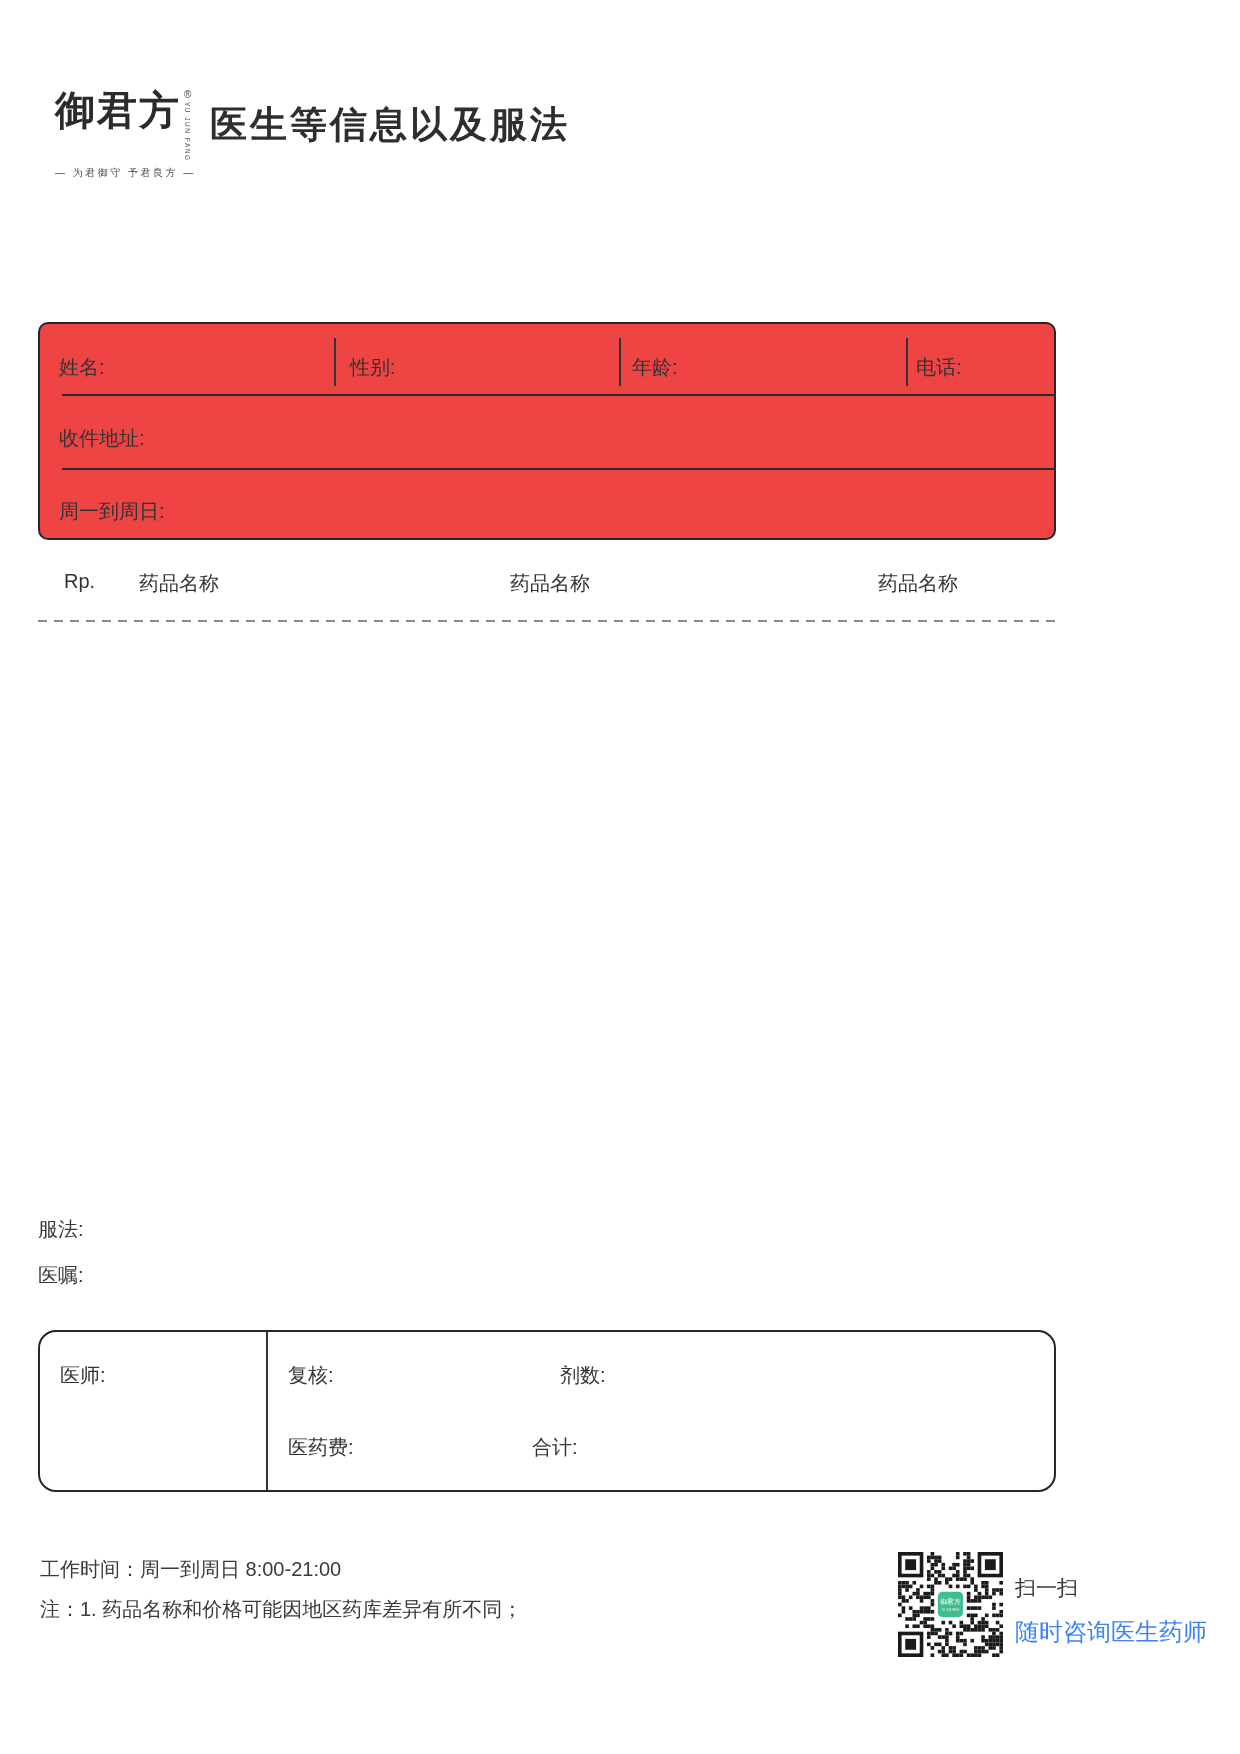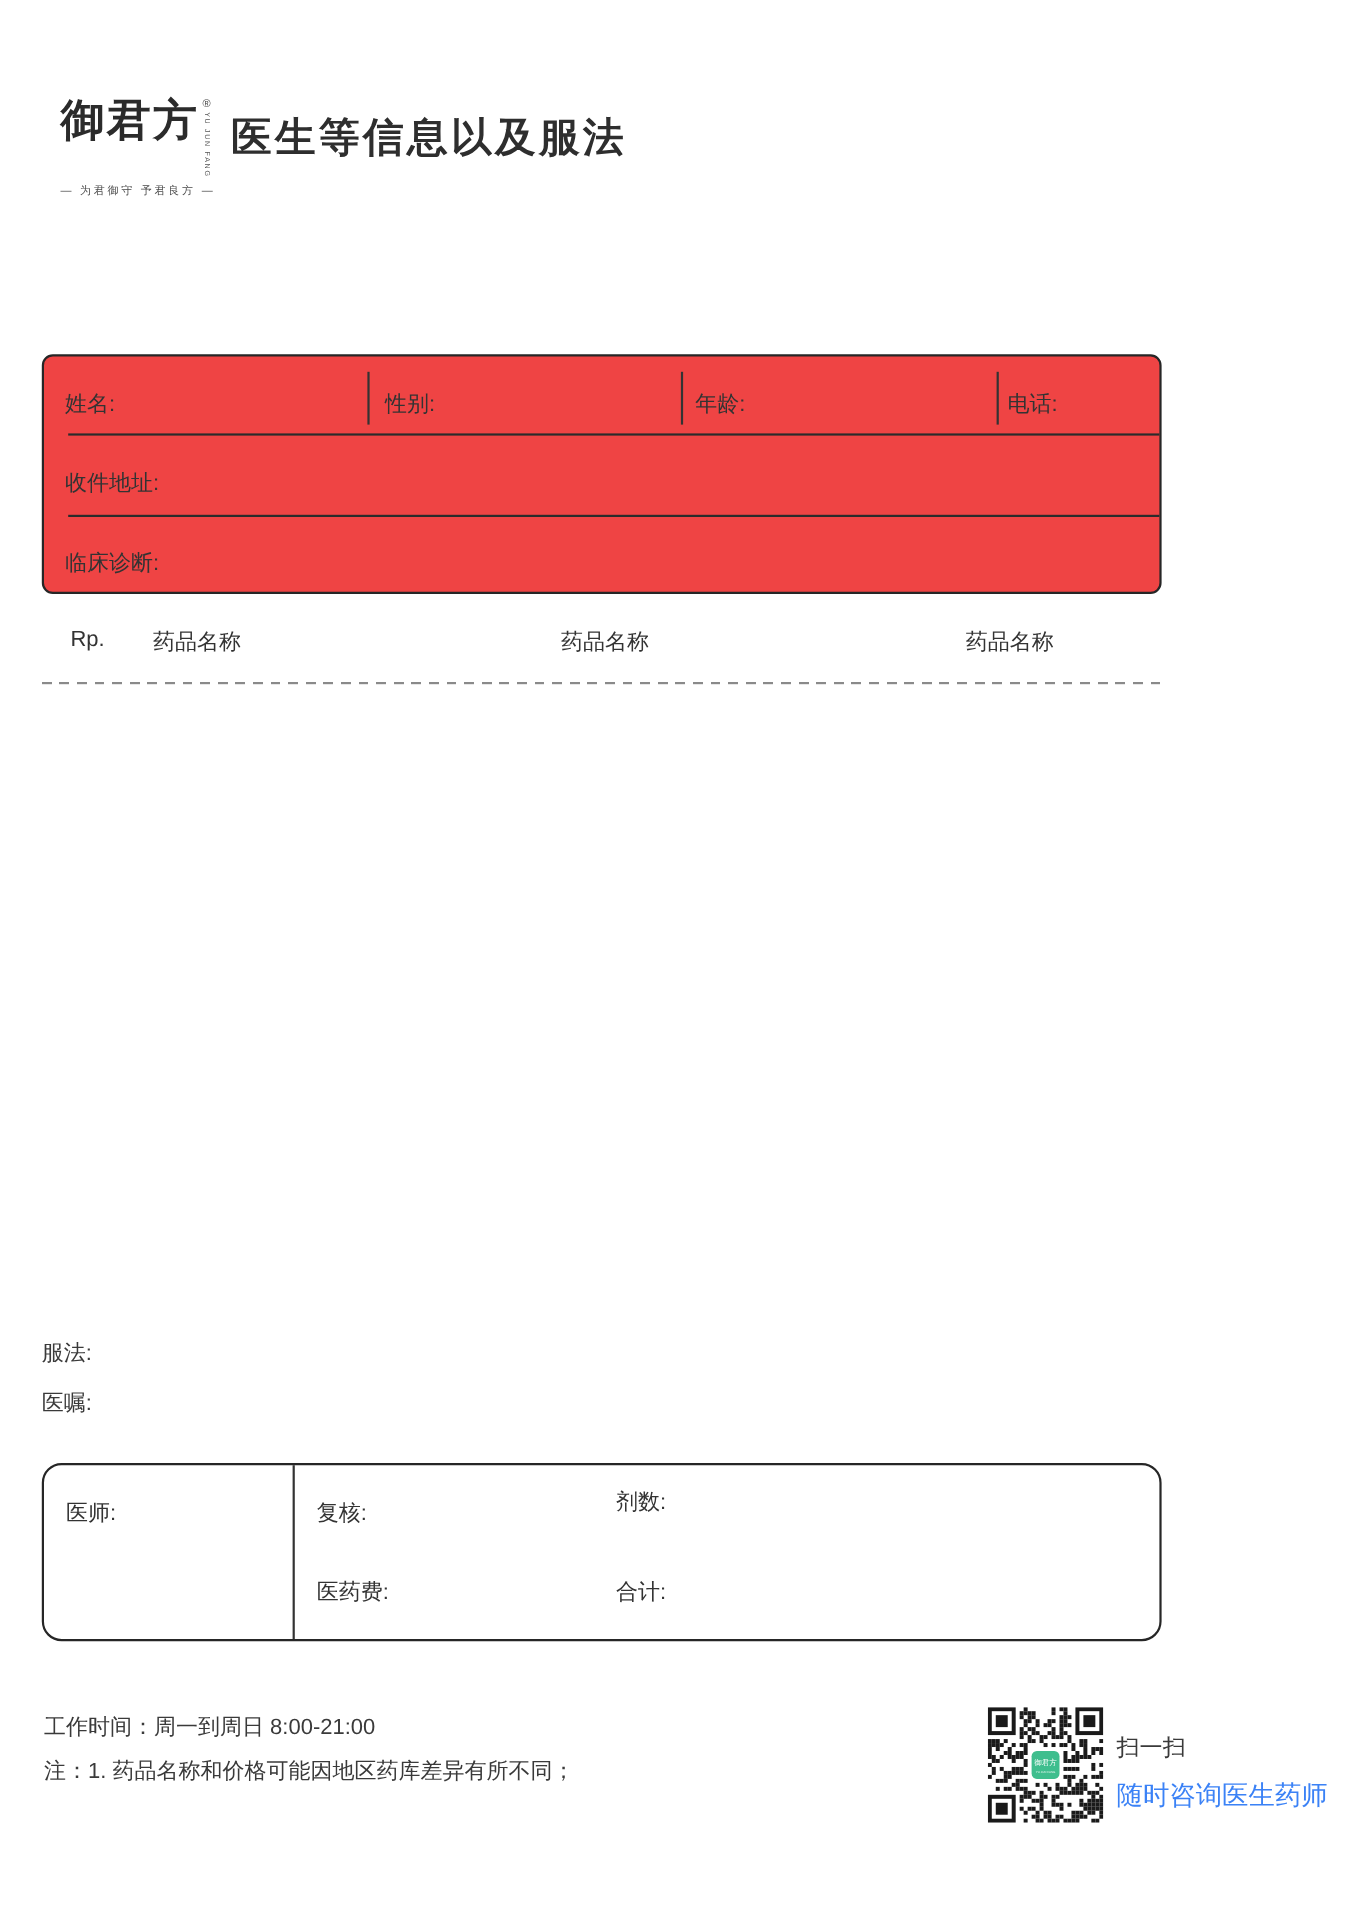--- a/index.html
+++ b/index.html
@@ -70,23 +70,23 @@
 
   
   .signoff-box {
     position:absolute; left:38px; top:1330px; width:1018px; height:162px;
     border:2.5px solid #262626; border-radius:18px; background:#fff;
   }
   .signoff-box .lbl { position:absolute; font-size:20px; color:#333; white-space:nowrap; }
   .signoff-div { position:absolute; left:226px; top:0; bottom:0; width:1.5px; background:#333; }
   .s-physician { left:20px;  top:30px; }
   .s-review    { left:248px; top:30px; }
-  .s-doses     { left:520px; top:20px; }
+  .s-doses     { left:520px; top:30px; }
   .s-fee       { left:248px; top:102px; }
-  .s-total     { left:520px; top:102px; }
+  .s-total     { left:492px; top:102px; }
 
   
   .footer-hours { position:absolute; left:40px; top:1556px; font-size:20px; color:#3a3a3a; }
   .footer-note1 { position:absolute; left:40px; top:1596px; font-size:20px; color:#3a3a3a; }
   .footer-note2 { position:absolute; left:40px; top:1636px; font-size:20px; color:#3a3a3a; }
 
   .qr-wrap { position:absolute; left:898px; top:1552px; width:105px; height:105px; }
   .qr-wrap svg { width:100%; height:100%; display:block; }
   .scan-label { position:absolute; left:1015px; top:1574px; font-size:21px; color:#3a3a3a; }
   .scan-sub   { position:absolute; left:1015px; top:1616px; font-size:24px; color:#3b82f6; }
@@ -113,21 +113,21 @@
     <span class="lbl p-name">姓名:</span>
     <span class="lbl p-gender">性别:</span>
     <span class="lbl p-age">年龄:</span>
     <span class="lbl p-phone">电话:</span>
     <div class="v-div d1"></div>
     <div class="v-div d2"></div>
     <div class="v-div d3"></div>
     <div class="h-div r1"></div>
     <span class="lbl p-address">收件地址:</span>
     <div class="h-div r2"></div>
-    <span class="lbl p-diagnosis">临床诊断:</span>
+    <span class="lbl p-diagnosis">周一到周日:</span>
   </div>
 
   <div class="rp-row">
     <span class="rp">Rp.</span>
     <span class="col c1">药品名称</span>
     <span class="col c2">药品名称</span>
     <span class="col c3">药品名称</span>
   </div>
   <div class="dashed-line"></div>
 

